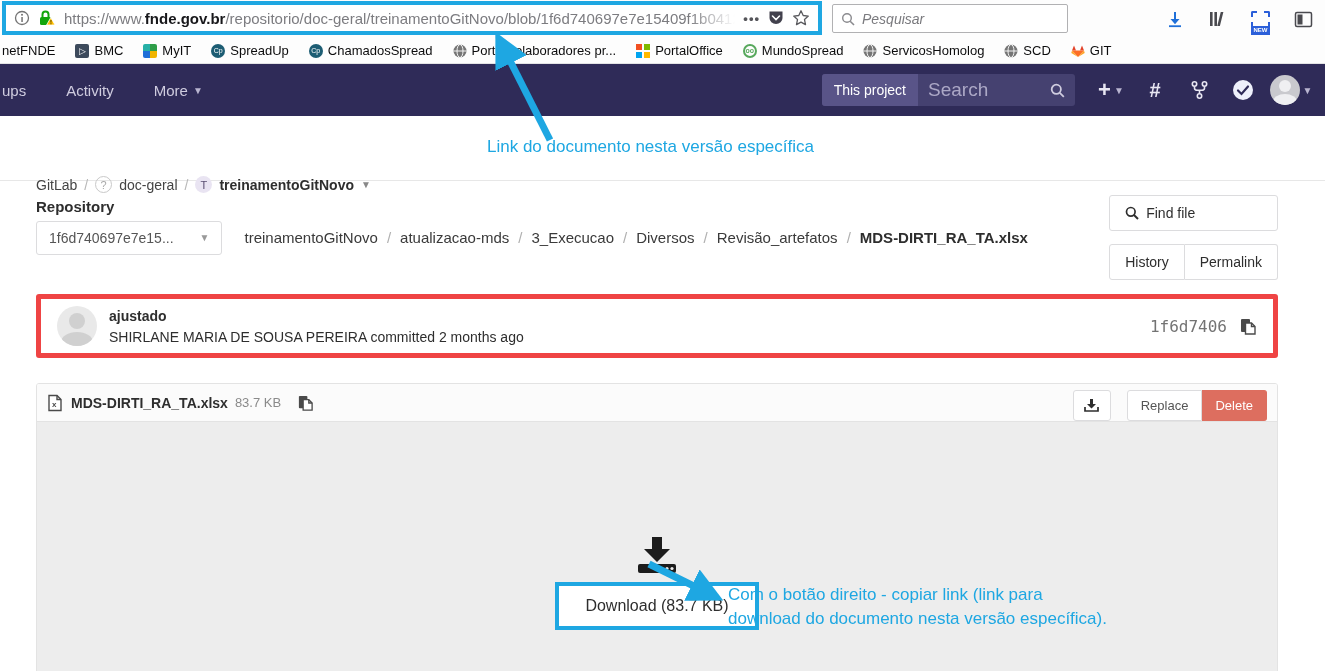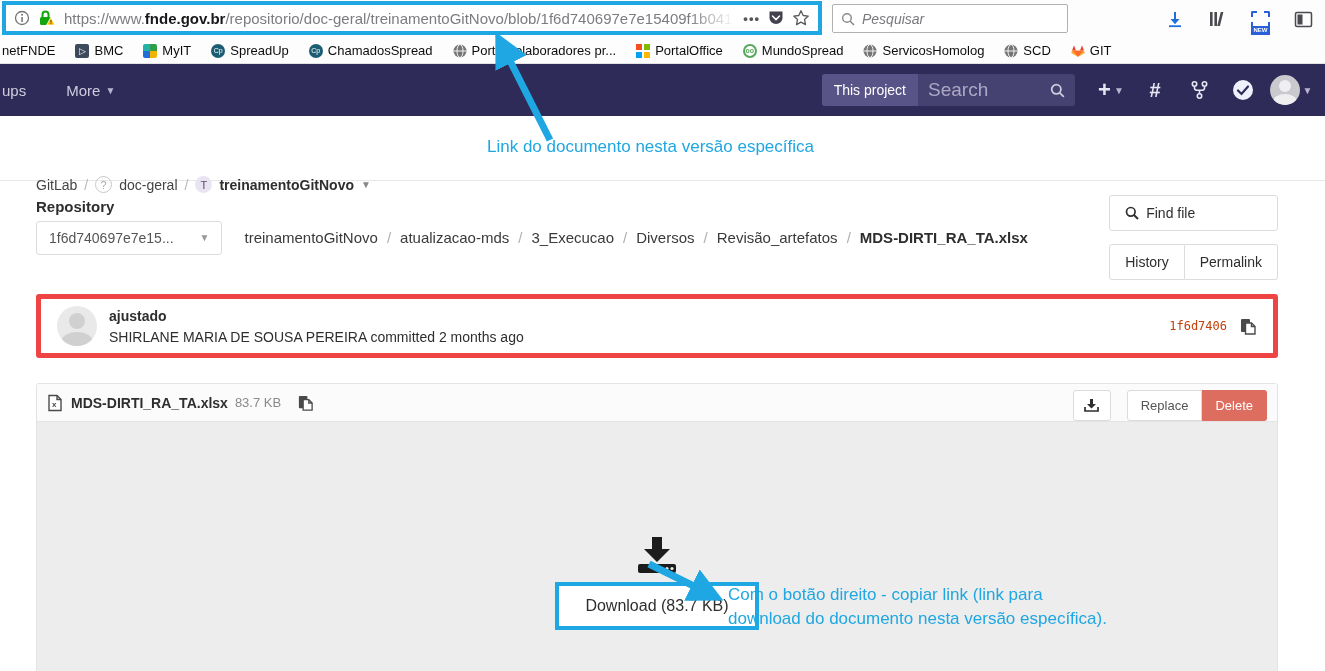--- a/index.html
+++ b/index.html
@@ -82,21 +82,21 @@
   
   .commit-box { margin:2px 47px 0 36px; border:5px solid #ef4444; border-radius:3px; background:#fff;
                 display:flex; align-items:center; padding:12px 16px; height:64px; }
   .c-avatar { width:40px; height:40px; border-radius:50%; background:#e9e9e9; overflow:hidden; position:relative; flex:none; }
   .c-avatar .hd { position:absolute; left:12px; top:7px; width:16px; height:16px; border-radius:50%; background:#d0d0d0; }
   .c-avatar .bd { position:absolute; left:4px; top:26px; width:32px; height:20px; border-radius:50%; background:#d0d0d0; }
   .c-text { margin-left:12px; }
   .c-title { font-size:14px; font-weight:bold; color:#2e2e2e; }
   .c-meta { font-size:14px; color:#2e2e2e; margin-top:5px; }
   .c-right { margin-left:auto; display:flex; align-items:center; gap:12px; }
-  .c-sha { font-family:"DejaVu Sans Mono", monospace; font-size:12px; color:#c2410c; }
+  .c-sha { font-family:"DejaVu Sans Mono", monospace; font-size:16px; color:#737373; }
 
   
   .file-box { margin:25px 47px 0 36px; border:1px solid #e3e3e3; border-radius:3px; overflow:hidden; height:338px; }
   .file-header { height:38px; background:#fbfbfb; border-bottom:1px solid #e3e3e3; display:flex; align-items:center; padding:0 10px; }
   .f-name { font-size:14px; font-weight:bold; color:#2e2e2e; margin-left:8px; }
   .f-size { font-size:13px; color:#8a8a8a; margin-left:7px; }
   .f-copy { margin-left:16px; }
   .f-actions { margin-left:auto; display:flex; align-items:flex-end; gap:16px;margin-top:6px; }
   .icon-btn { width:38px; height:31px; border:1px solid #dcdcde; border-radius:3px; background:#fff;
               display:flex; align-items:center; justify-content:center; cursor:pointer; }
@@ -238,20 +238,21 @@
         <path d="M1 6.5 L0.3 9 L7 13 Z" fill="#fca326"></path>
       <path d="M13 6.5 L13.7 9 L7 13 Z" fill="#fca326"></path>
     </svg>
     <span>GIT</span>
     </span>
 </div>
 
 <div class="gl-nav">
   <div class="gl-left">
     <span class="gl-item" style="padding-left:2px">ups</span>
+    <span class="gl-item">Activity</span>
     <span class="gl-item">
       <span>More</span>
       <span class="chev">▼</span>
     </span>
   </div>
   <div class="gl-right">
     <div class="gl-search">
       <span class="gl-scope">This project</span>
       <span class="gl-q">Search</span>
       <svg width="15" height="15" viewBox="0 0 15 15" style="margin-right:10px">

